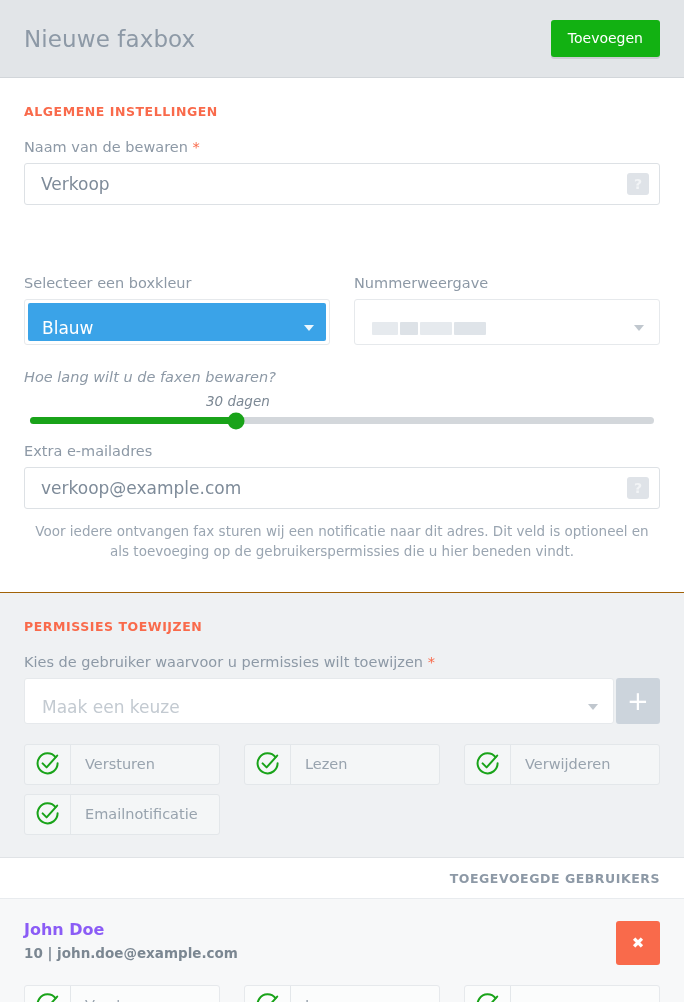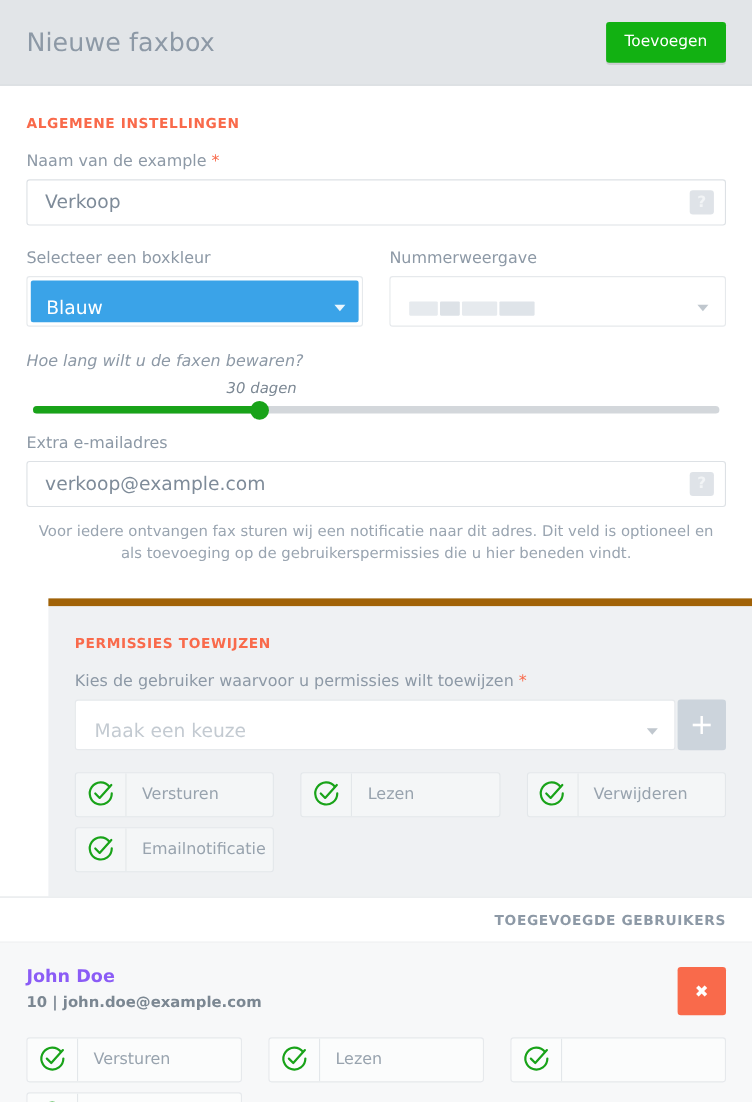--- a/index.html
+++ b/index.html
@@ -48,23 +48,22 @@
     line-height: 1;
   }
 
   
   .section-white {
     background: #ffffff;
     padding: 26px 24px 30px;
   }
   .section-gray {
     background: #eff1f3;
-    border-top: 7px solid #a16207;
+    border-top: 1px solid #a16207;
     padding: 26px 24px 22px;
-    margin-left: 44px;
   }
   .section-heading {
     color: #f96a4b;
     font-size: 12.5px;
     font-weight: bold;
     letter-spacing: 0.55px;
     margin-bottom: 20px;
   }
   .field-label {
     display: block;
@@ -112,21 +111,21 @@
     flex: 0 0 auto;
     font-weight: 600;
   }
 
   
   .row2 {
     display: flex;
     gap: 24px;
     margin-top: 22px;
   }
-  .col { flex: 1; min-width: 0; }
+  .col { flex: 1; min-width: 0; margin-top: 48px; }
 
   
   .select-frame {
     background: #ffffff;
     border: 1px solid #e6e9ec;
     border-radius: 3px;
     padding: 3px;
   }
   .select-box {
     height: 38px;
@@ -327,21 +326,21 @@
 
   <div class="page-header">
     <div class="page-title">Nieuwe faxbox</div>
     <button class="btn-primary">Toevoegen</button>
   </div>
 
   <div class="section-white">
     <div class="section-heading">ALGEMENE INSTELLINGEN</div>
 
     <label class="field-label">
-      <span>Naam van de example</span>
+      <span>Naam van de bewaren</span>
       <span class="req">*</span>
     </label>
     <div class="input-wrap">
       <input type="text" value="Verkoop" style="">
       <span class="help-badge">?</span>
     </div>
 
     <div class="row2">
       <div class="col">
         <label class="field-label">Selecteer een boxkleur</label>

